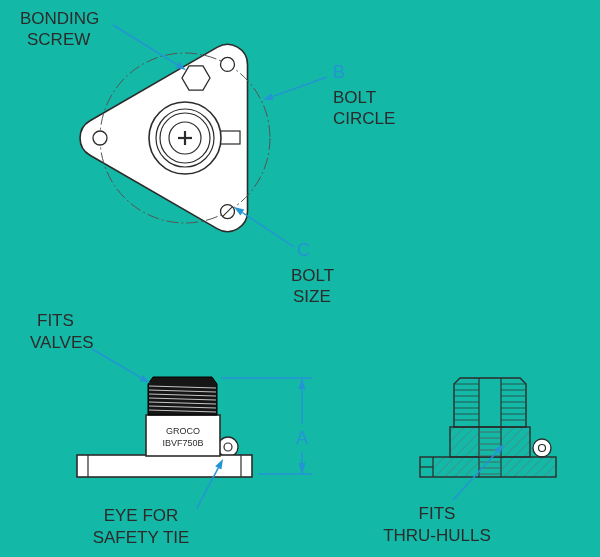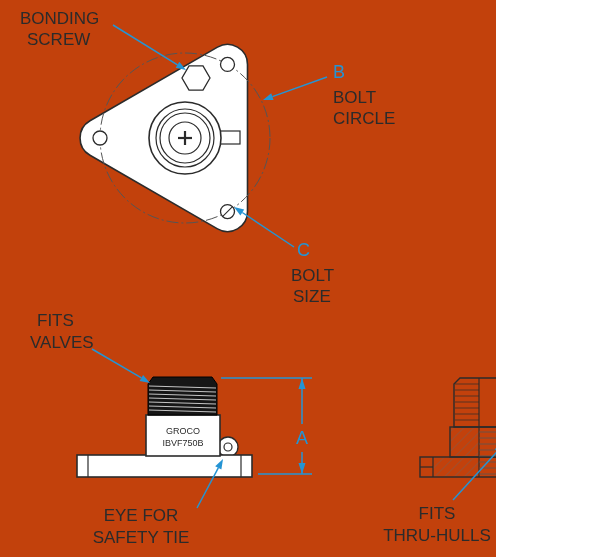--- a/index.html
+++ b/index.html
@@ -1,16 +1,16 @@
 <!DOCTYPE html>
 <html><head>
 <meta charset="utf-8">
 <style>
   html,body{margin:0;padding:0;background:#ffffff;}
-  #app{position:relative;width:496px;height:557px;background:#c2410c;overflow:hidden;}
+  #app{position:relative;width:600px;height:557px;background:#14b8a6;overflow:hidden;}
   svg{position:absolute;left:0;top:0;}
   .lbl{font-family:"Liberation Sans",sans-serif;font-size:17px;fill:#2b2b2b;}
   .accent-lbl{font-family:"Liberation Sans",sans-serif;font-size:18px;fill:#2494d4;}
   .small-lbl{font-family:"Liberation Sans",sans-serif;font-size:9px;fill:#2b2b2b;}
   .outline{fill:#ffffff;stroke:#2b2b2b;stroke-width:1.6;}
   .thin{fill:none;stroke:#2b2b2b;stroke-width:1.2;}
   .dashdot{fill:none;stroke:#555555;stroke-width:1;stroke-dasharray:12 3 2 3;}
   .blue-line{stroke:#2494d4;stroke-width:1.5;fill:none;}
   .blue-fill{fill:#2494d4;stroke:none;}
 </style>

